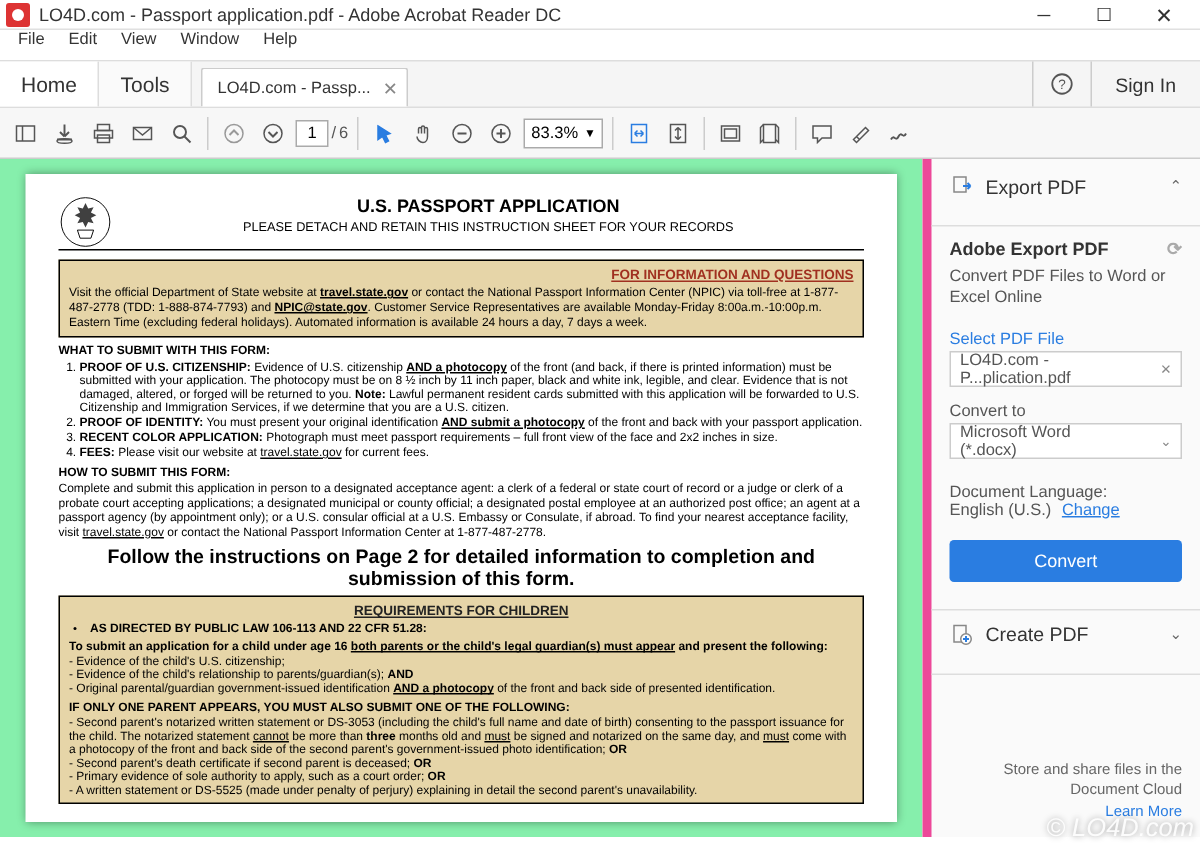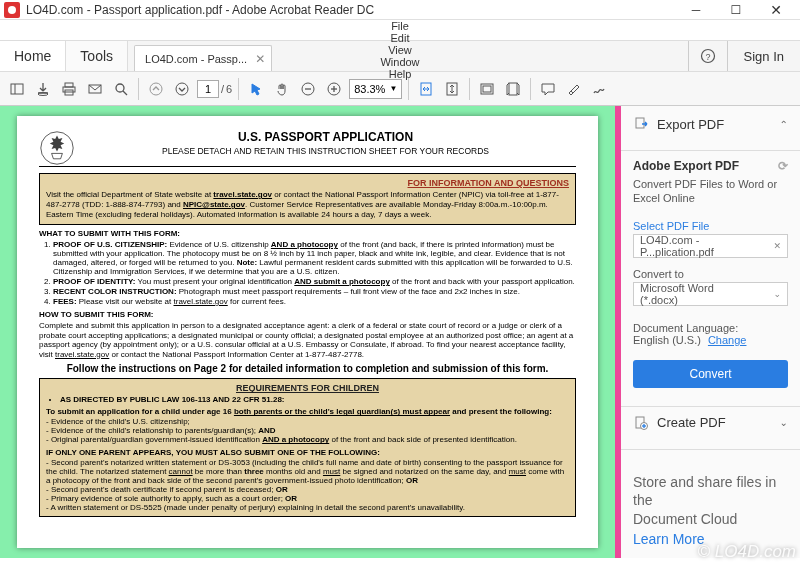--- a/index.html
+++ b/index.html
@@ -5,21 +5,21 @@
 * { margin: 0; padding: 0; box-sizing: border-box; font-family: "Segoe UI", Arial, sans-serif; }
 body { width: 800px; height: 566px; background: #fff; overflow: hidden; position: relative; }
 
 .title-bar { height: 20px; display: flex; align-items: center; padding: 0 4px; border-bottom: 1px solid #e0e0e0; }
 .title-bar .app-icon { width: 16px; height: 16px; background: #d33; border-radius: 2px; margin-right: 6px; position: relative; }
 .title-bar .app-icon::after { content: ""; position: absolute; top: 4px; left: 4px; width: 8px; height: 8px; background: #fff; border-radius: 50%; }
 .title-bar .title { font-size: 12px; color: #333; flex: 1; }
 .title-bar .win-btn { width: 40px; height: 28px; display: flex; align-items: center; justify-content: center; color: #333; font-size: 12px; }
 .title-bar .win-btn.close { font-size: 14px; }
 
-.menu-bar { height: 20px; display: flex; align-items: center; padding: 0 4px; font-size: 11px; color: #333; flex-direction: column; }
+.menu-bar { height: 20px; display: flex; padding: 0 4px; font-size: 11px; color: #333; }
 .menu-bar span { padding: 0 8px; }
 
 .tab-row { height: 32px; background: #f5f5f5; border-top: 1px solid #ddd; border-bottom: 1px solid #ddd; display: flex; align-items: stretch; }
 .tab-row .home-tab, .tab-row .tools-tab { padding: 0 14px; display: flex; align-items: center; font-size: 14px; color: #333; border-right: 1px solid #ddd; background: #fafafa; }
 .tab-row .home-tab { background: #fff; }
 .tab-row .doc-tab { background: #fff; border: 1px solid #ccc; border-bottom: none; margin: 4px 0 0 6px; padding: 0 6px 0 10px; display: flex; align-items: center; font-size: 11px; color: #333; border-radius: 2px 2px 0 0; }
 .tab-row .doc-tab .x { margin-left: 8px; color: #888; font-size: 12px; }
 .tab-row .spacer { flex: 1; }
 .tab-row .help { width: 40px; display: flex; align-items: center; justify-content: center; font-size: 14px; color: #555; border: 1px solid #ccc; border-width: 0 1px; }
 .tab-row .signin { padding: 0 16px; display: flex; align-items: center; font-size: 13px; color: #333; }
@@ -41,40 +41,40 @@
 .page .hdr .h1 { font-weight: bold; font-size: 12px; }
 .page .hdr .h2 { font-size: 8.5px; margin-top: 2px; }
 .page .rule { border-top: 1px solid #000; margin: 4px 0 6px; clear: both; }
 .page .box { border: 1px solid #000; background: #e6d5a8; padding: 4px 6px; margin: 4px 0; }
 .page .box-title { text-align: center; font-weight: bold; text-decoration: underline; font-size: 9px; margin-bottom: 2px; color: #222; }
 .page .box-title.red { color: #a03020; text-align: right; }
 .page .sec-title { font-weight: bold; font-size: 8px; margin: 4px 0 2px; }
 .page ol { padding-left: 14px; }
 .page ol li { margin-bottom: 1px; }
 .page ul { padding-left: 14px; list-style: disc; }
-.page .center-bold { text-align: center; font-weight: bold; margin: 4px 0; font-size: 10px; }
+.page .center-bold { text-align: center; font-weight: bold; margin: 4px 0; font-size: 13px; }
 .page u { text-decoration: underline; }
 .page b { font-weight: bold; }
 
 .right-panel { width: 185px; background: #fafafa; border-left: 6px solid #ec4899; padding: 10px 12px; font-size: 12px; display: flex; flex-direction: column; position: relative; }
 .right-panel .hdg { display: flex; align-items: center; font-size: 13px; color: #333; margin-bottom: 10px; }
 .right-panel .hdg svg { margin-right: 8px; }
 .right-panel .hdg .chev { margin-left: auto; font-size: 10px; color: #666; }
 .right-panel hr { border: none; border-top: 1px solid #ddd; margin: 8px -12px; }
 .right-panel .sub { font-weight: 600; font-size: 12px; color: #333; display: flex; align-items: center; }
 .right-panel .sub .refresh { margin-left: auto; color: #aaa; font-size: 12px; }
 .right-panel .desc { font-size: 11px; color: #555; margin: 4px 0 10px; line-height: 1.3; }
 .right-panel .link { color: #2a7de1; font-size: 11px; margin: 4px 0 2px; }
 .right-panel .field { border: 1px solid #ccc; background: #fff; height: 24px; font-size: 11px; padding: 0 6px; display: flex; align-items: center; color: #555; margin-bottom: 8px; gap: 20px; }
 .right-panel .field .caret { margin-left: auto; color: #888; font-size: 9px; }
 .right-panel .lbl { font-size: 11px; color: #555; margin: 2px 0; }
 .right-panel .lang { font-size: 11px; color: #555; margin-top: 8px; }
 .right-panel .lang .chg { color: #2a7de1; margin-left: 4px; text-decoration: underline; }
 .right-panel .convert-btn { background: #2a7de1; color: #fff; border: none; border-radius: 3px; height: 28px; width: 100%; font-size: 12px; margin: 14px 0 10px; }
-.right-panel .footer { font-size: 14px; color: #666; text-align: left; line-height: 1.3; margin-top: auto; }
+.right-panel .footer { font-size: 10px; color: #666; text-align: right; line-height: 1.3; margin-top: auto; }
 .right-panel .footer .lm { color: #2a7de1; display: block; margin-top: 2px; }
 
 .watermark { position: absolute; bottom: 4px; right: 4px; font-size: 17px; color: rgba(255,255,255,.9); text-shadow: 0 0 4px rgba(0,0,0,.4); z-index: 10; font-style: italic; pointer-events: none; }
 
 svg { display: block; }
 .icon14 { width: 14px; height: 14px; }
 .icon16 { width: 16px; height: 16px; }
 </style>
 </head>
 <body>
@@ -250,21 +250,21 @@
       <div class="box">
         <div class="box-title red">FOR INFORMATION AND QUESTIONS</div>
         <div style="line-height:1.25;">
           <span>Visit the official Department of State website at </span><b><u>travel.state.gov</u></b><span> or contact the National Passport Information Center (NPIC) via toll-free at 1-877-487-2778 (TDD: 1-888-874-7793) and </span><b><u>NPIC@state.gov</u></b><span>.  Customer Service Representatives are available Monday-Friday  8:00a.m.-10:00p.m.  Eastern Time (excluding federal holidays). Automated information is available 24 hours a day, 7 days a week.</span>
         </div>
       </div>
       <div class="sec-title">WHAT TO SUBMIT WITH THIS FORM:</div>
       <ol>
         <li><b>PROOF OF U.S. CITIZENSHIP:</b> Evidence of U.S. citizenship <b><u>AND a photocopy</u></b> of the front (and back, if there is printed information) must be submitted with your application. The photocopy must be on 8 ½ inch by 11 inch paper, black and white ink, legible, and clear. Evidence that is not damaged, altered, or forged will be returned to you. <b>Note:</b> Lawful permanent resident cards submitted with this application will be forwarded to U.S. Citizenship and Immigration Services, if we determine that you are a U.S. citizen.</li>
         <li><b>PROOF OF IDENTITY:</b> You must present your original identification <b><u>AND submit a photocopy</u></b> of the front and back with your passport application.</li>
-        <li><b>RECENT COLOR INSTRUCTION:</b> Photograph must meet passport requirements – full front view of the face and 2x2 inches in size.</li>
+        <li><b>RECENT COLOR APPLICATION:</b> Photograph must meet passport requirements – full front view of the face and 2x2 inches in size.</li>
         <li><b>FEES:</b> Please visit our website at <u>travel.state.gov</u> for current fees.</li>
       </ol>
       <div class="sec-title">HOW TO SUBMIT THIS FORM:</div>
       <div style="line-height:1.2;">Complete and submit this application in person to a designated acceptance agent:  a clerk of a federal or state court of record or a judge or clerk of a probate court accepting applications; a designated municipal or county official; a designated postal employee at an authorized post office; an agent at a passport agency (by appointment only); or a U.S. consular official at a U.S. Embassy or Consulate, if abroad.  To find your nearest acceptance facility, visit <u>travel.state.gov</u> or contact the National Passport Information Center at 1-877-487-2778.</div>
       <div class="center-bold">Follow the instructions on Page 2 for detailed information to completion and submission of this form.</div>
       <div class="box">
         <div class="box-title">REQUIREMENTS FOR CHILDREN</div>
         <ul>
             <li><b>AS DIRECTED BY PUBLIC LAW 106-113 AND 22 CFR 51.28:</b></li>
           </ul>

